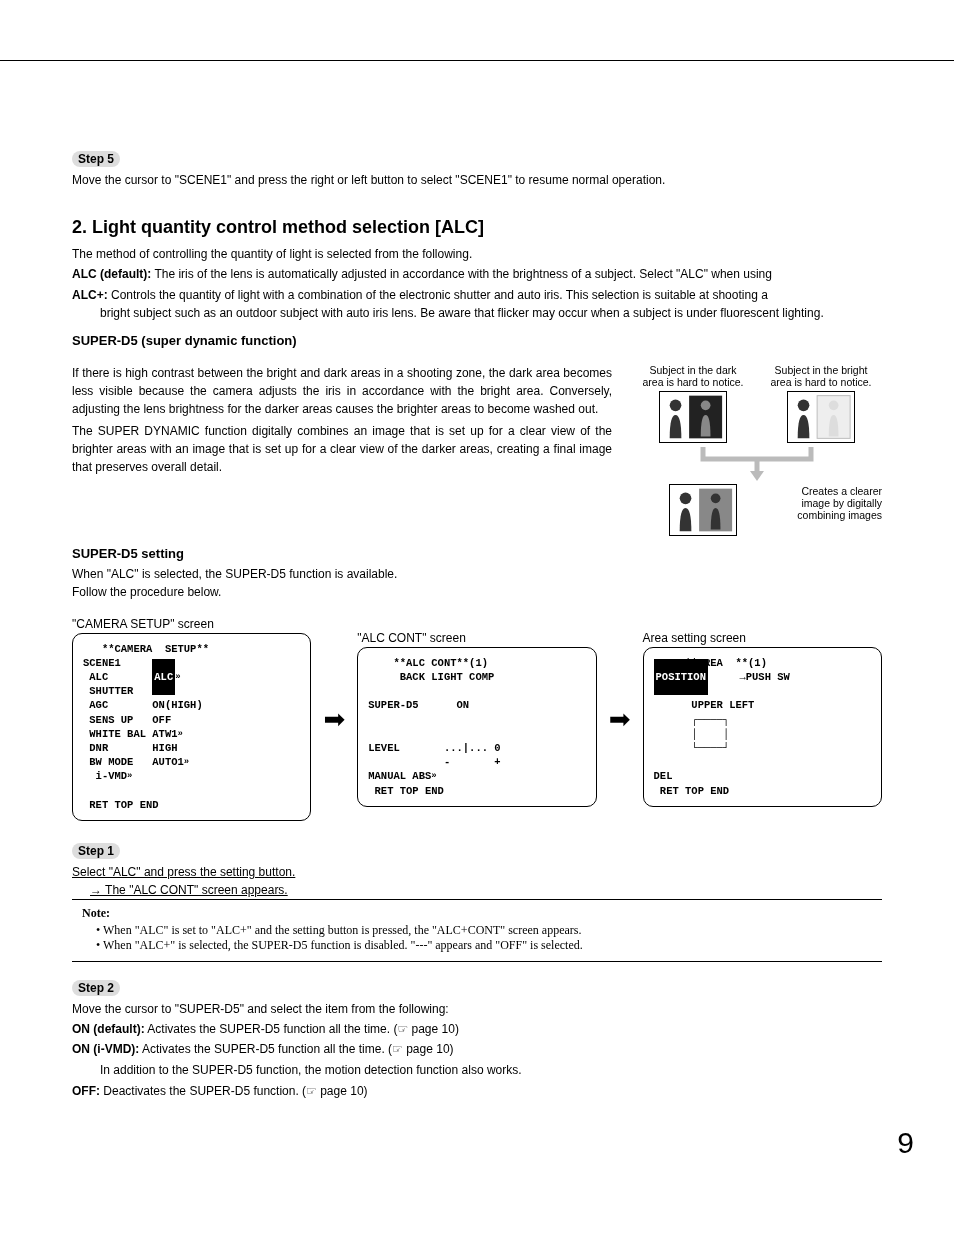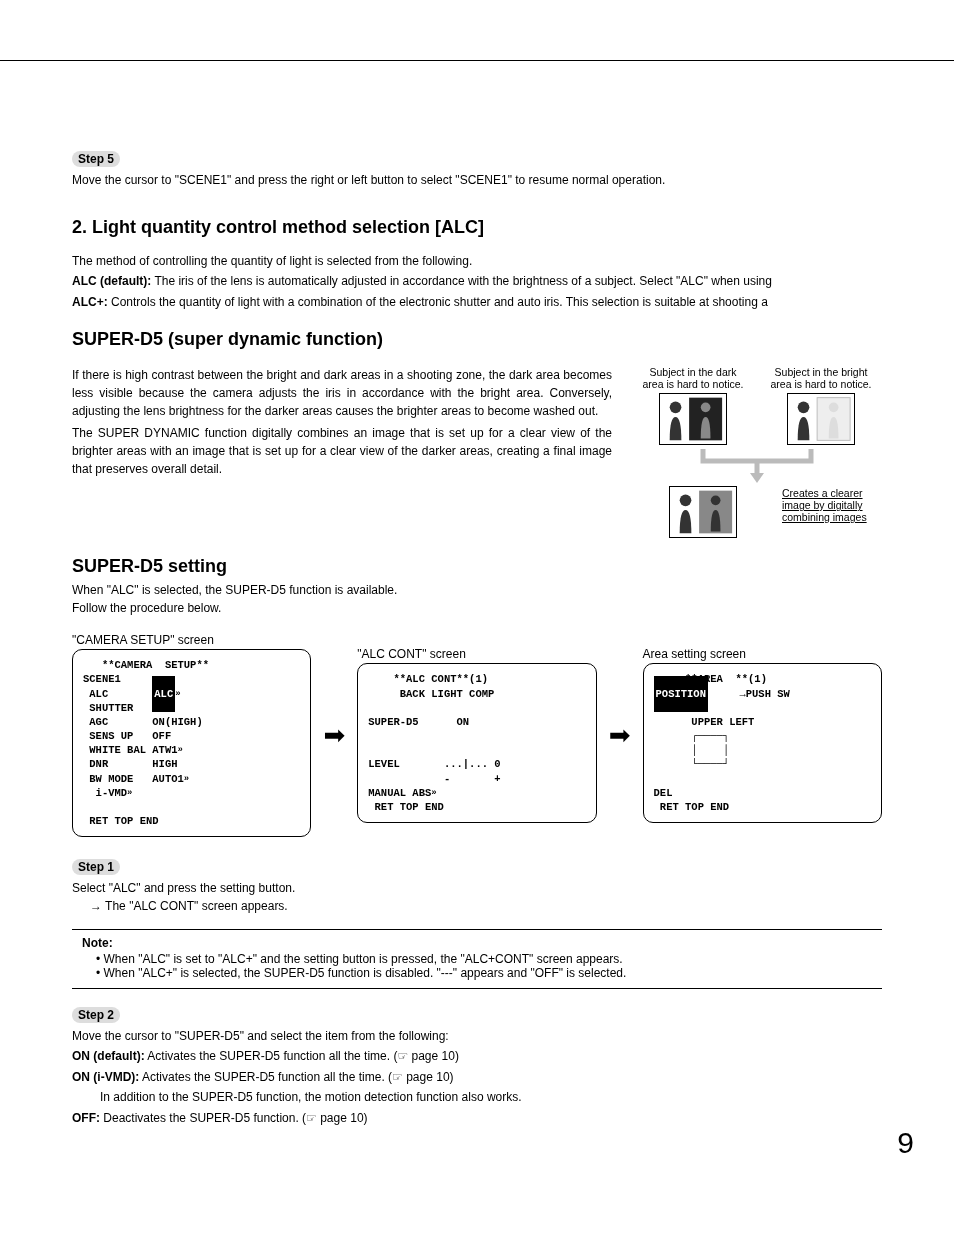--- a/index.html
+++ b/index.html
@@ -23,52 +23,52 @@
     background: #ddd;
     display: inline-block;
     padding: 1px 6px;
     font-weight: bold;
     font-size: 12px;
     margin-bottom: 4px;
     border-radius: 8px;
   }
   .body-text { font-size: 12px; line-height: 1.5; }
   .indent { margin-left: 18px; }
-  h2.section-heading { font-size: 18px; font-weight: bold; margin-top: 28px; margin-bottom: 14px; }
-  h3.sub-heading { font-size: 18px; font-weight: bold; margin-top: 18px; margin-bottom: 4px; }
+  h2.section-heading { font-size: 18px; font-weight: bold; margin-top: 28px; margin-bottom: 7px; }
+  h3.sub-heading { font-size: 13px; font-weight: bold; margin-top: 10px; margin-bottom: 4px; }
   .def-row { margin-top: 2px; line-height: 1.55; }
   .def-term { font-weight: bold; text-align: center; }
   .def-indent { padding-left: 28px; }
   .two-col { display: flex; gap: 20px; align-items: flex-start; margin-top: 16px; }
   .two-col .left { flex: 1; text-align: justify; }
   .two-col .right { width: 250px; flex: 0 0 250px; font-size: 10.5px; }
   .diagram-row { display: flex; gap: 18px; justify-content: center; }
   .diag-cell { text-align: center; width: 110px; }
   .img-box {
     width: 68px; height: 52px; border: 1px solid #000;
     margin: 3px auto 0 auto; background: #fff; position: relative;
     display:flex; align-items:center; justify-content:center;
   }
   .merge-lines { display:flex; justify-content:center; margin-top:4px; }
   .merge-svg { width: 200px; height: 34px; }
-  .caption-right { font-size: 10.5px; text-align: left; margin-top: 4px; text-decoration: underline; }
+  .caption-right { font-size: 10.5px; text-align: right; margin-top: 4px; }
   .screens-row { display: flex; align-items: center; gap: 10px; margin-top: 8px; }
   .screen-col { flex: 1; }
   .screen-label { font-size: 12px; margin-bottom: 2px; }
   .screen-box {
     border: 1px solid #000; border-radius: 10px;
     font-family: "Courier New", monospace;
     font-size: 10.5px; font-weight: bold;
     padding: 8px 10px; line-height: 1.35;
     min-height: 136px;
     white-space: pre;
   }
   .screen-box .hl { background: #000; color: #fff; padding: 12px 2px; }
   .arrow-big { font-size: 26px; line-height: 1; padding: 0 2px; }
-  .note-box { border-top: 1px solid #000; border-bottom: 1px solid #000; margin-top: 14px; padding: 6px 0 8px 0; }
+  .note-box { border-top: 1px solid #000; border-bottom: 1px solid #000; padding: 6px 0 8px 0; font-family: Liberation Serif, serif; }
   .note-box .note-label { font-weight: bold; margin-bottom: 2px; padding-left: 10px; }
   .note-box ul { list-style: none; padding-left: 24px; }
   .note-box li::before { content: "• "; }
   .page-number { position: absolute; right: 40px; bottom: 20px; font-size: 30px; font-family: Arial; }
   .ptr { font-size: 9px; position: relative; top: -1px; }
 </style>
 </head>
 <body>
 
 <div class="page">
@@ -80,20 +80,21 @@
   
   <h2 class="section-heading">2. Light quantity control method selection [ALC]</h2>
   <p class="body-text">The method of controlling the quantity of light is selected from the following.</p>
 
   <div class="def-row">
     <span class="def-term">ALC (default):</span><span> The iris of the lens is automatically adjusted in accordance with the brightness of a subject. Select "ALC" when using</span>
   </div>
 
   <div class="def-row">
     <span class="def-term">ALC+:</span><span> Controls the quantity of light with a combination of the electronic shutter and auto iris. This selection is suitable at shooting a</span>
+    <div class="def-indent">bright subject such as an outdoor subject with auto iris lens. Be aware that flicker may occur when a subject is under fluorescent lighting.</div>
   </div>
 
   
   <h3 class="sub-heading">SUPER-D5 (super dynamic function)</h3>
   <div class="two-col">
     <div class="left">
       <p class="body-text">If there is high contrast between the bright and dark areas in a shooting zone, the dark area becomes less visible because the camera adjusts the iris in accordance with the bright area. Conversely, adjusting the lens brightness for the darker areas causes the brighter areas to become washed out.</p>
       <p class="body-text" style="margin-top:4px;">The SUPER DYNAMIC function digitally combines an image that is set up for a clear view of the brighter areas with an image that is set up for a clear view of the darker areas, creating a final image that preserves overall detail.</p>
     </div>
     <div class="right">
@@ -190,21 +191,21 @@
       ┌────┐
       │    │
       └────┘
 
 DEL
  RET TOP END</div>
     </div>
   </div>
 
   
-  <div style="margin-top:22px;">
+  <div style="margin-top:22px;text-decoration:underline;">
     <div class="step-badge">Step 1</div>
     <p class="body-text">Select "ALC" and press the setting button.</p>
     <p class="body-text indent">→  The "ALC CONT" screen appears.</p>
   </div>
 
   
   <div class="note-box">
     <div class="note-label">Note:</div>
     <ul>
       <li>When "ALC" is set to "ALC+" and the setting button is pressed, the "ALC+CONT" screen appears.</li>

